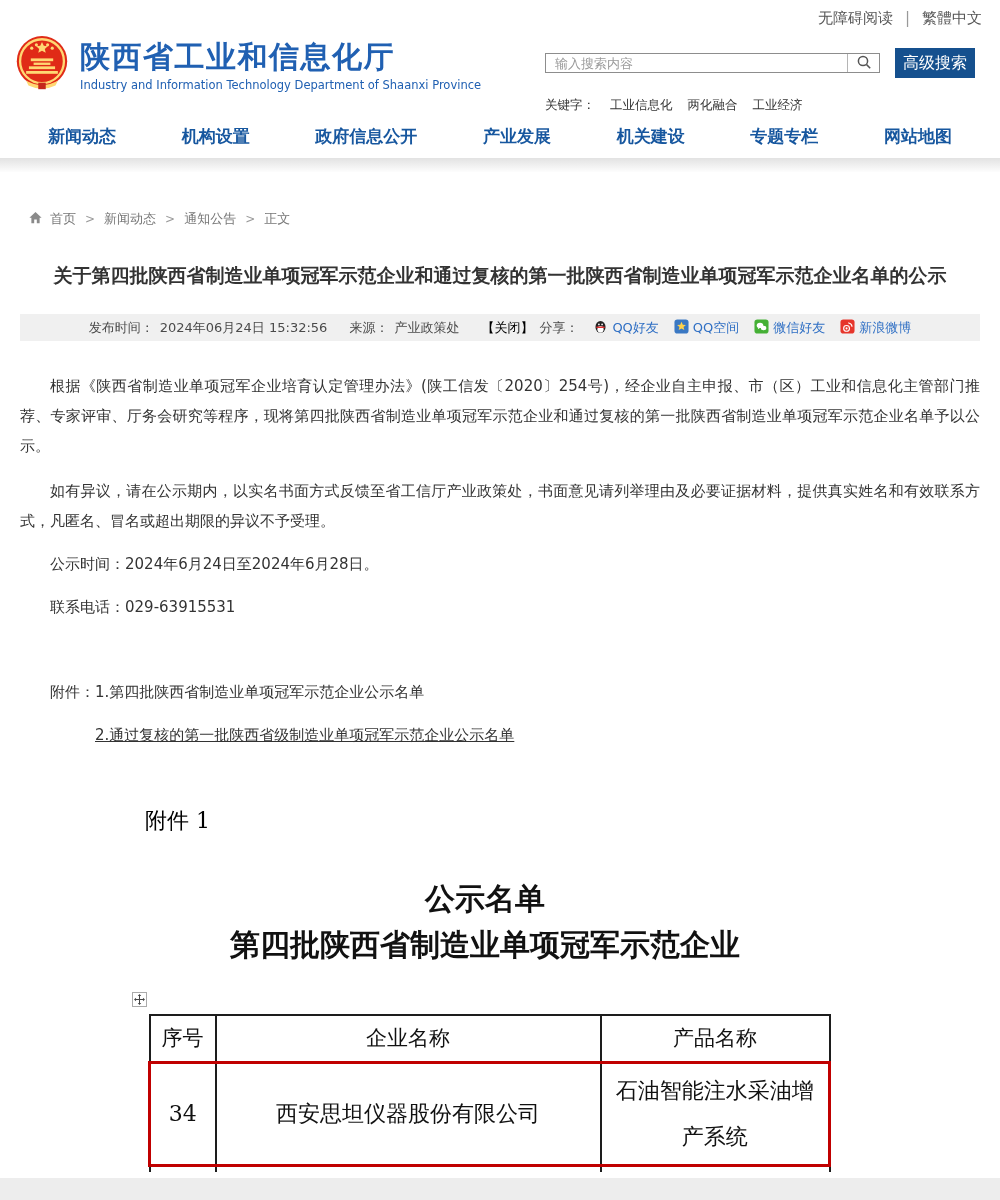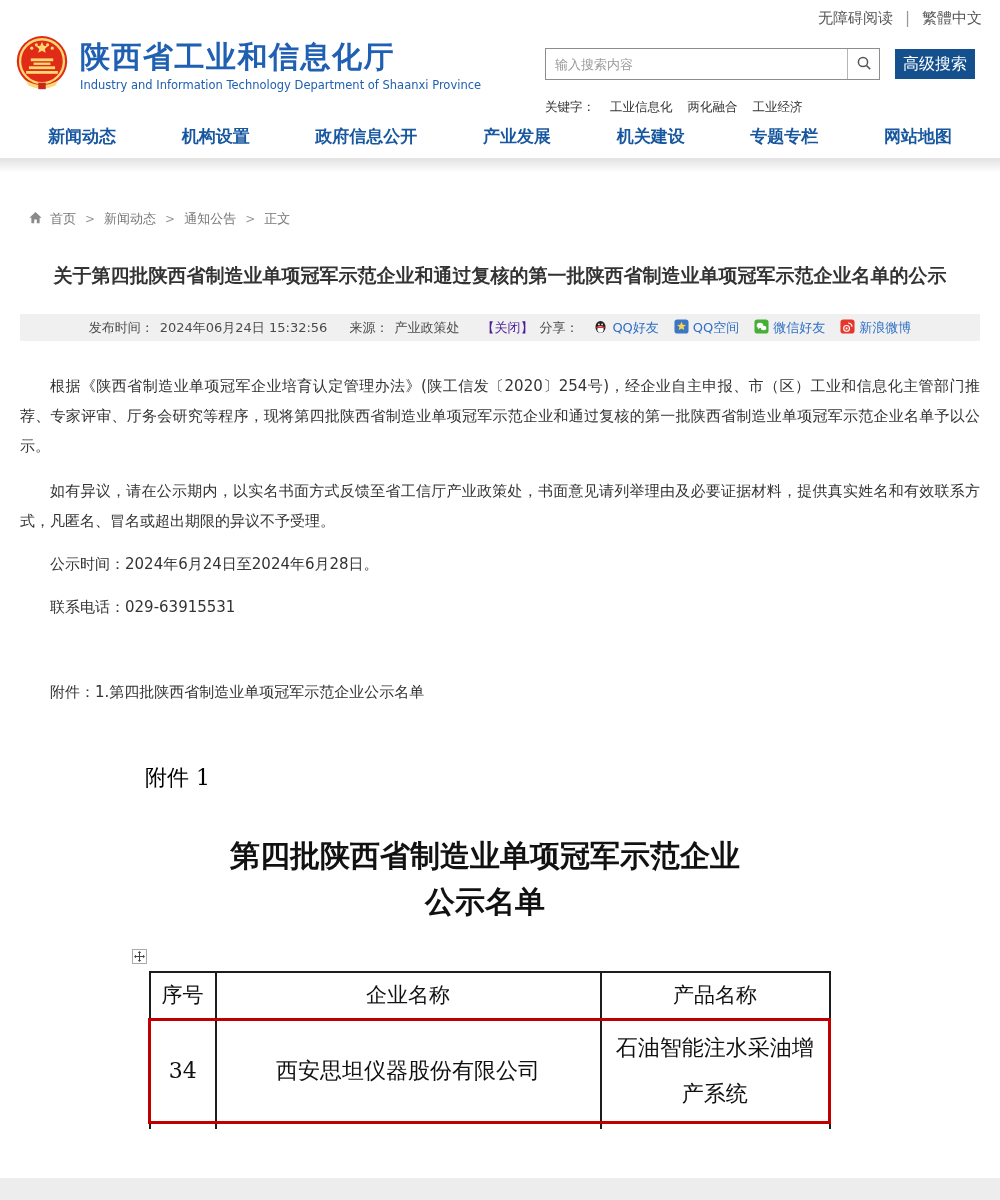--- a/index.html
+++ b/index.html
@@ -11,21 +11,21 @@
   .topbar a { color:#555; text-decoration:none; cursor:pointer; }
   .tb-divider { margin:0 12px; color:#999; }
 
   
   .header { height:84px; display:flex; justify-content:space-between; align-items:flex-start; padding:4px 10px 0 14px; }
   .brand { display:flex; align-items:center; gap:10px; cursor:pointer; }
   .brand-text .site-name { font-size:30px; font-weight:bold; color:#2060b2; letter-spacing:1.5px; line-height:34px; }
   .brand-text .site-name-en { font-size:11.5px; color:#2060b2; margin-top:4px; }
   .header-right { padding-top:14px; width:445px; }
   .search-row { display:flex; align-items:center; }
-  .search-box { display:flex; width:335px; height:32px; border:1px solid #8d8d8d; background:#737373; }
+  .search-box { display:flex; width:335px; height:20px; border:1px solid #8d8d8d; background:#737373; }
   .search-box input { flex:1; border:none; outline:none; padding:0 9px; font-size:13px; color:#333; font-family:inherit; }
   .search-box input::placeholder { color:#9a9a9a; }
   .search-icon-btn { width:32px; border:none; border-left:1px solid #b5b5b5; background:#fff; display:flex; align-items:center; justify-content:center; cursor:pointer; }
   .adv-btn { margin-left:15px; width:80px; height:30px; background:#15508e; color:#fff; border:none; font-size:16px; cursor:pointer; font-family:inherit; }
   .keywords-row { margin-top:19px; font-size:12.5px; color:#333; display:flex; gap:15px;align-items:center; }
   .keywords-row a { color:#333; text-decoration:none; cursor:pointer; }
 
   
   .nav { height:44px; display:flex; justify-content:space-between; align-items:center; padding:0 48px; }
   .nav a { font-size:17px; font-weight:bold; color:#17579f; text-decoration:none; cursor:pointer; }
@@ -36,21 +36,21 @@
   .breadcrumb { margin-top:38px; display:flex; align-items:center; font-size:13px; color:#777; padding-left:8px; }
   .breadcrumb a { color:#777; text-decoration:none; cursor:pointer; }
   .crumb-sep { margin:0 9px; color:#999; font-size:12px; }
   .breadcrumb svg { margin-right:7px; }
 
   .article-title { margin-top:34px; text-align:center; font-size:19px; font-weight:bold; color:#333; line-height:26px; }
 
   .meta-bar { margin-top:26px; height:27px; background:#f0f0f0; display:flex; align-items:center; justify-content:center; font-size:13px; color:#4a4a4a; gap:6px; }
   .meta-bar .gap { width:10px; }
   .meta-bar a { text-decoration:none; cursor:pointer; }
-  .close-link { color:#4c1d95; }
+  .close-link { color:#000000; }
   .share-link { display:flex; align-items:center; gap:4px; color:#2f6fc4; margin-left:9px; }
 
   .body-text p { font-size:15px; color:#333; line-height:30px; text-indent:2em; text-align:justify; margin-top:15px; }
   .body-text p.tight { margin-top:13px; }
   .attachments { margin-top:55px; font-size:15px; color:#333; line-height:30px; }
   .attachments .line1 { text-indent:2em; }
   .attachments a { color:#333; text-decoration:none; cursor:pointer; }
   .attachments .item2 { margin-left:5em; margin-top:13px; }
   .attachments .item2 a { text-decoration:underline; }
 
@@ -220,27 +220,30 @@
       <p style="margin-top:30px">根据《陕西省制造业单项冠军企业培育认定管理办法》(陕工信发〔2020〕254号)，经企业自主申报、市（区）工业和信息化主管部门推荐、专家评审、厅务会研究等程序，现将第四批陕西省制造业单项冠军示范企业和通过复核的第一批陕西省制造业单项冠军示范企业名单予以公示。</p>
       <p>如有异议，请在公示期内，以实名书面方式反馈至省工信厅产业政策处，书面意见请列举理由及必要证据材料，提供真实姓名和有效联系方式，凡匿名、冒名或超出期限的异议不予受理。</p>
       <p class="tight">公示时间：2024年6月24日至2024年6月28日。</p>
       <p class="tight">联系电话：029-63915531</p>
     </div>
 
     <div class="attachments">
       <div class="line1">
         <span>附件：</span><a>1.第四批陕西省制造业单项冠军示范企业公示名单</a>
       </div>
+      <div class="item2">
+        <a>2.通过复核的第一批陕西省级制造业单项冠军示范企业公示名单</a>
+      </div>
     </div>
 
     <div class="doc">
       <div class="doc-heading">附件 1</div>
       <div class="doc-title">
+        <div>公示名单</div>
         <div>第四批陕西省制造业单项冠军示范企业</div>
-        <div>公示名单</div>
       </div>
 
       <div class="table-wrap">
         <div class="table-handle">
           <svg width="11" height="11" viewBox="0 0 14 14">
             <path d="M7 1.5v11M1.5 7h11" stroke="#444" stroke-width="1.3"></path>
             <path d="M7 0l-2.2 2.6h4.4z M7 14l-2.2-2.6h4.4z M0 7l2.6-2.2v4.4z M14 7l-2.6-2.2v4.4z" fill="#444"></path>
           </svg>
         </div>
         <table class="doc-table">

